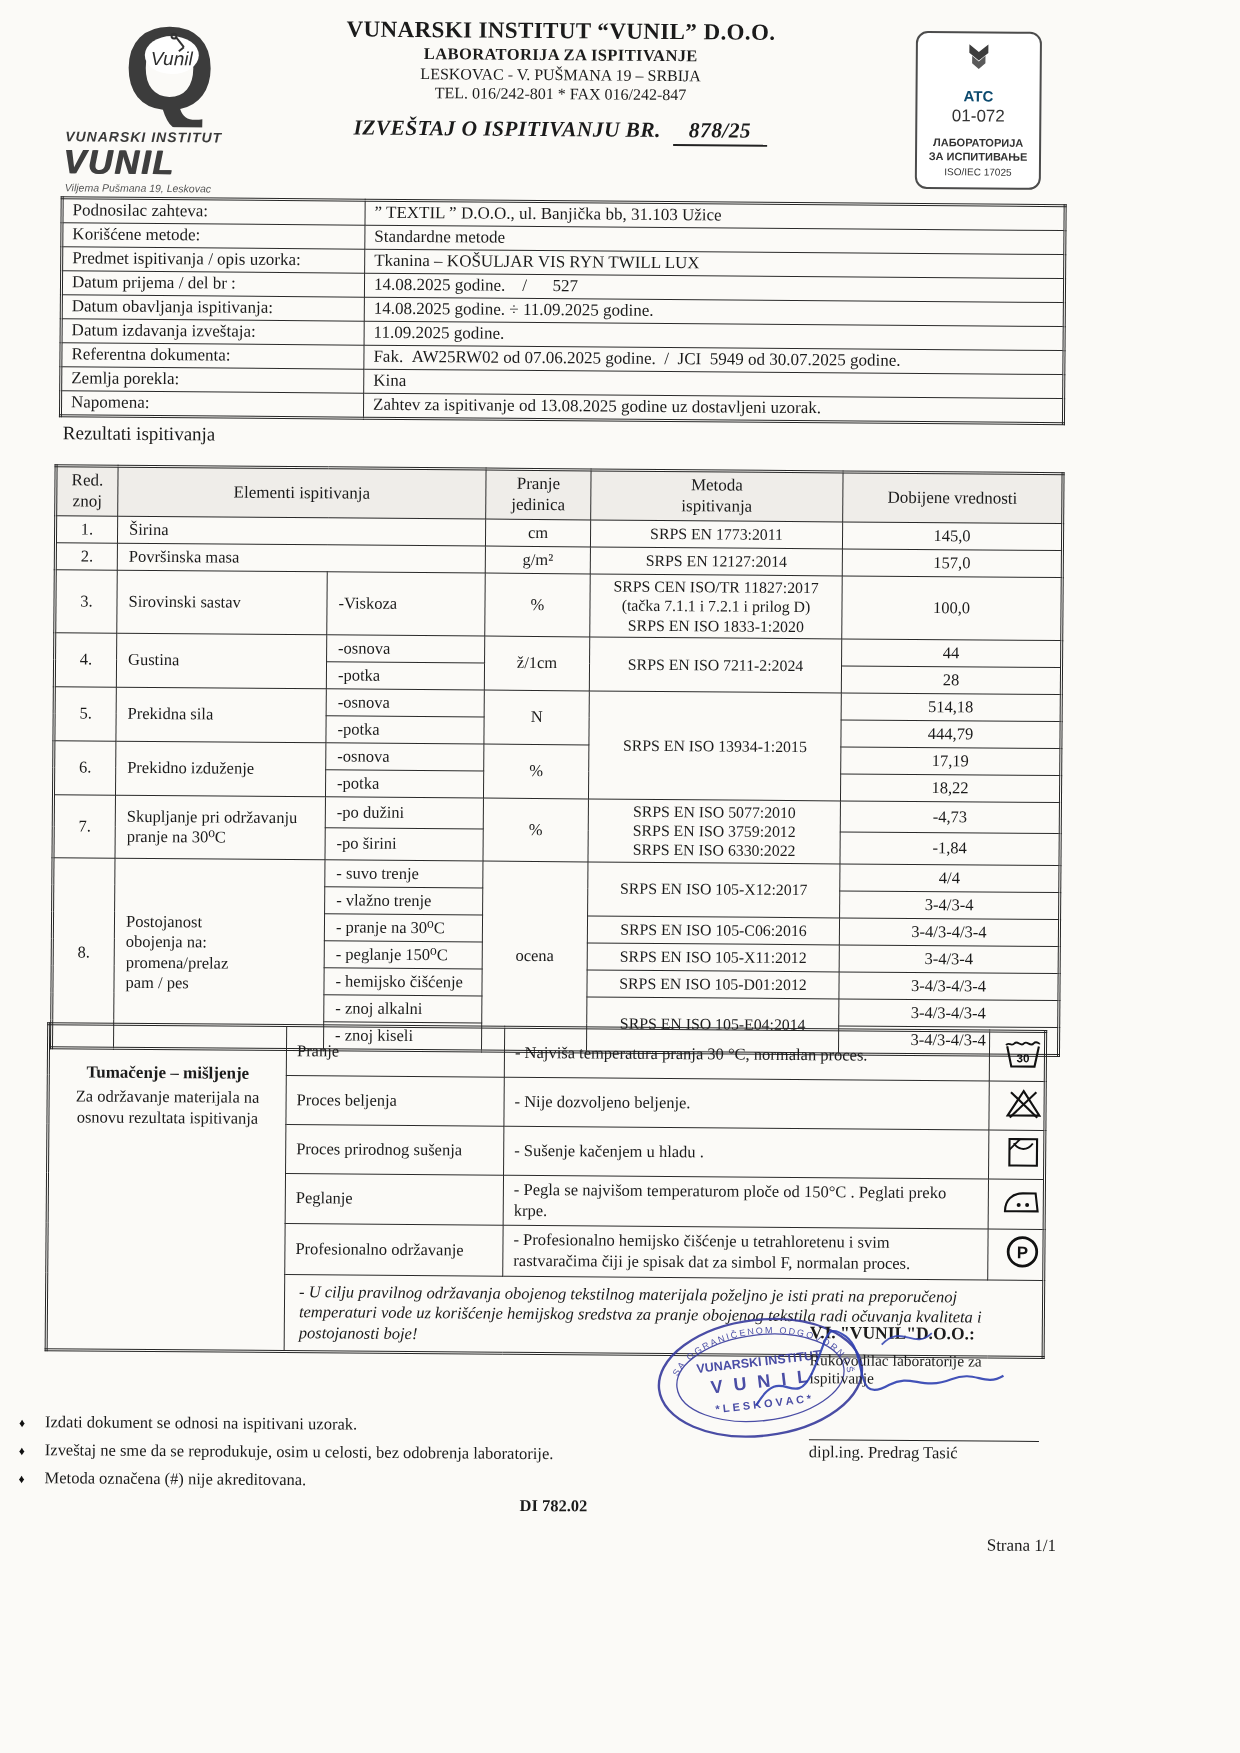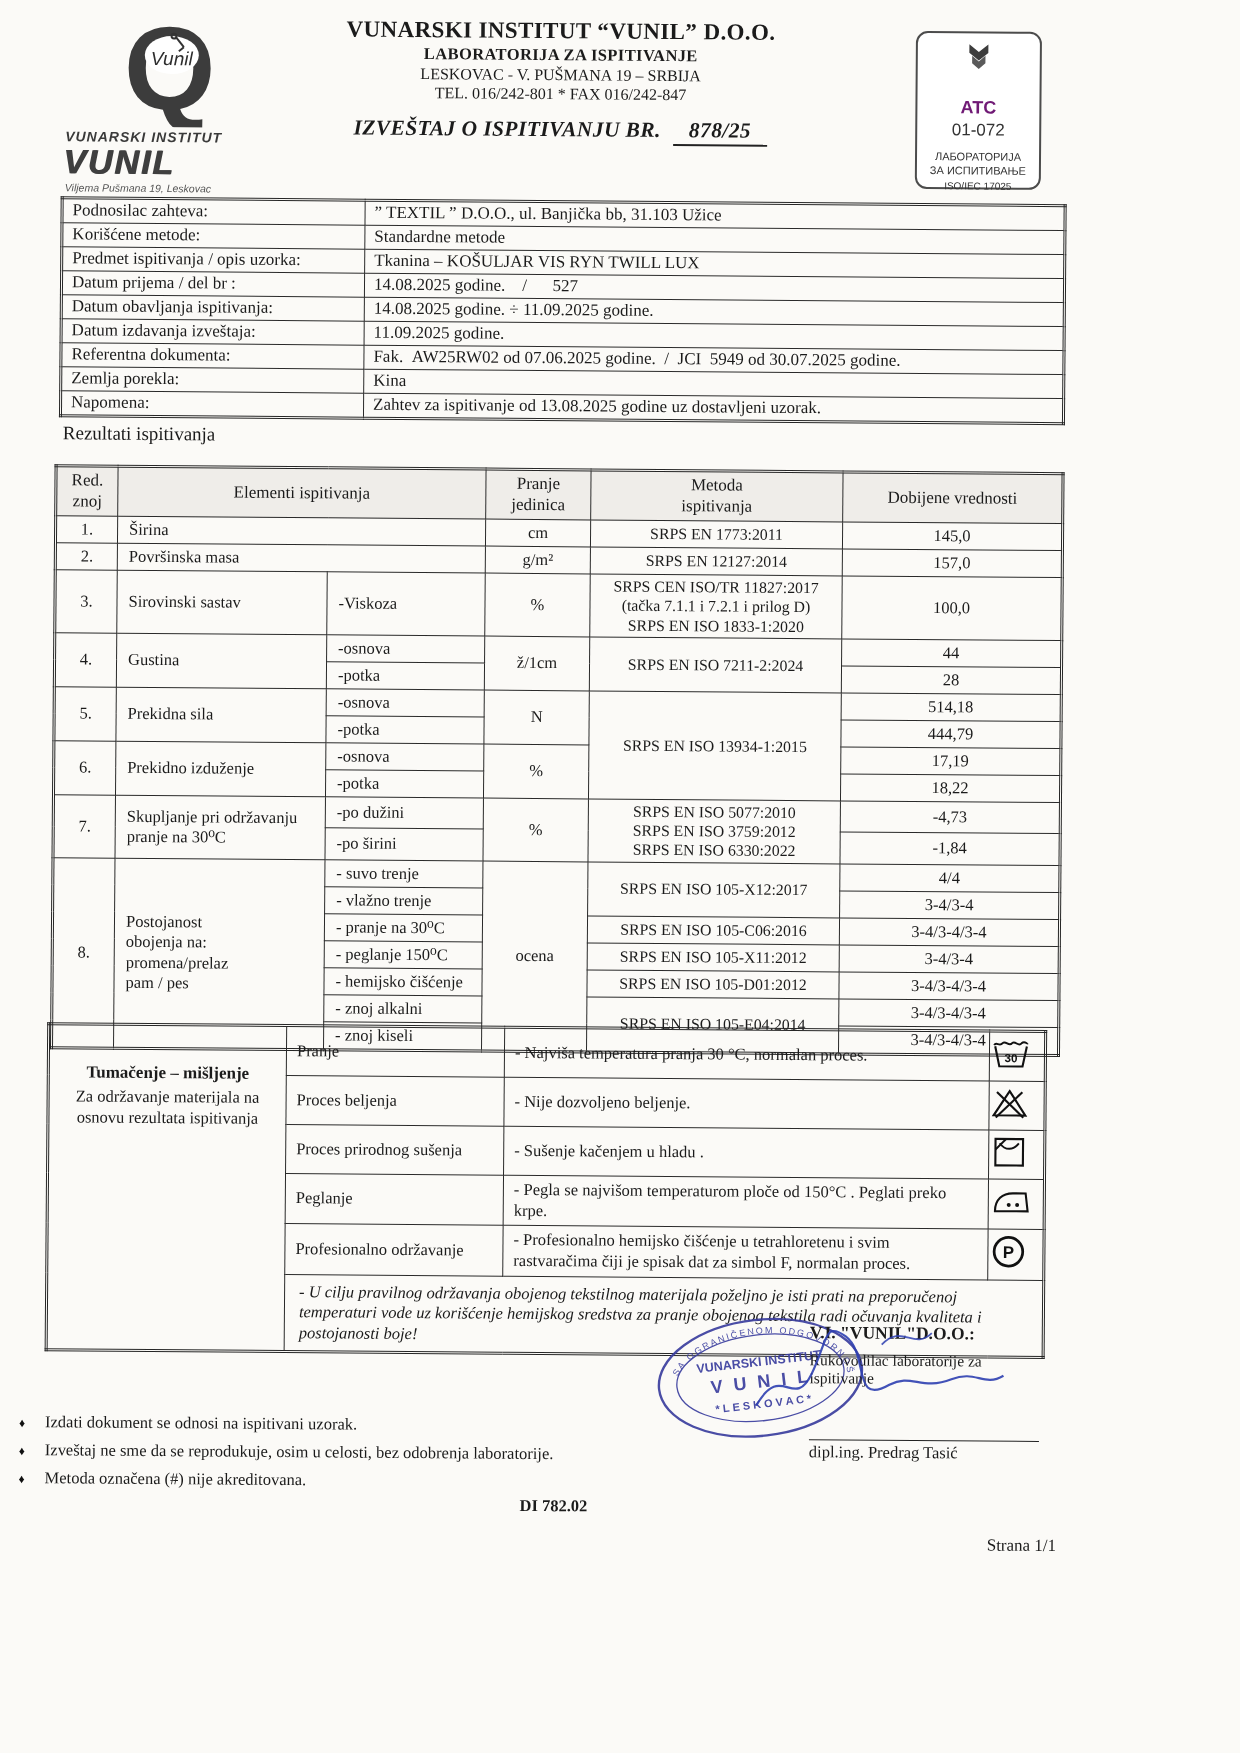--- a/index.html
+++ b/index.html
@@ -21,23 +21,23 @@
   .head-center{position:absolute;left:292px;top:14px;width:538px;text-align:center;}
   .inst-name{font-size:23px;font-weight:700;letter-spacing:.4px;}
   .lab-line{font-size:16.5px;font-weight:700;margin-top:1px;letter-spacing:.4px;}
   .addr-line{font-size:16px;margin-top:1px;}
   .tel-line{font-size:16px;margin-top:1px;}
   .report-line{margin-top:14px;font-style:italic;font-weight:700;font-size:21.5px;letter-spacing:.4px;}
   .report-no{display:inline-block;border-bottom:2.2px solid #222;padding:0 16px 1px 16px;margin-left:12px;}
 
   .badge{position:absolute;left:916px;top:24px;width:126px;height:158px;border:2px solid #4c4c4c;border-radius:12px;
          background:#fff;text-align:center;font-family:"Liberation Sans",sans-serif;padding-top:8px;box-sizing:border-box;}
-  .badge-acr{font-size:18px;font-weight:700;color:#701a75;margin-top:14px;}
+  .badge-acr{font-size:15px;font-weight:700;color:#0c4a6e;margin-top:4px;}
   .badge-num{font-size:17px;color:#333;margin-top:2px;}
-  .badge-l1,.badge-l2{font-size:11px;font-weight:400;color:#333;line-height:1.25;}
+  .badge-l1,.badge-l2{font-size:11px;font-weight:700;color:#333;line-height:1.25;}
   .badge-l1{margin-top:10px;}
   .badge-l3{font-size:10px;color:#333;margin-top:2px;}
 
   
   table{border-collapse:collapse;}
   .info-table{position:absolute;left:62px;top:196px;width:1006px;table-layout:fixed;border:3px double #262626;}
   .info-table td{border:1.4px solid #2a2a2a;font-size:17px;padding:1px 9px;height:21px;line-height:1.22;}
   .info-table td.lbl{width:283px;}
 
   
@@ -54,21 +54,21 @@
   .pre{white-space:pre-line;}
 
   
   .care-table{position:absolute;left:55px;top:1022px;width:997px;table-layout:fixed;border:3px double #262626;}
   .care-table td{border:1.4px solid #2a2a2a;font-size:16.5px;padding:4px 10px;line-height:1.25;vertical-align:middle;}
   .care-head{text-align:center;vertical-align:top !important;padding-top:36px !important;}
   .care-head .b{font-weight:700;font-size:17px;}
   .care-head .r{font-size:16.5px;margin-top:4px;}
   .care-proc{height:40px;}
   .care-desc{}
-  .care-sym{text-align:left;padding:2px !important;}
+  .care-sym{text-align:right;padding:2px !important;}
   .care-note{font-style:italic;font-size:16.5px;padding:7px 14px !important;line-height:1.32;}
 
   
   .stamp{position:absolute;left:662px;top:1308px;z-index:1;transform:rotate(-7deg);opacity:.92;}
   .sig-block{position:absolute;left:820px;top:1316px;width:230px;z-index:2;}
   .sig-company{font-weight:700;font-size:17.5px;}
   .sig-role{font-size:15.5px;margin-top:8px;}
   .sig-rule{border:none;border-top:1.6px solid #222;margin:52px 0 2px 0;}
   .sig-name{font-size:16.5px;}
   .sig-scribble{position:absolute;left:742px;top:1300px;z-index:3;pointer-events:none;}

